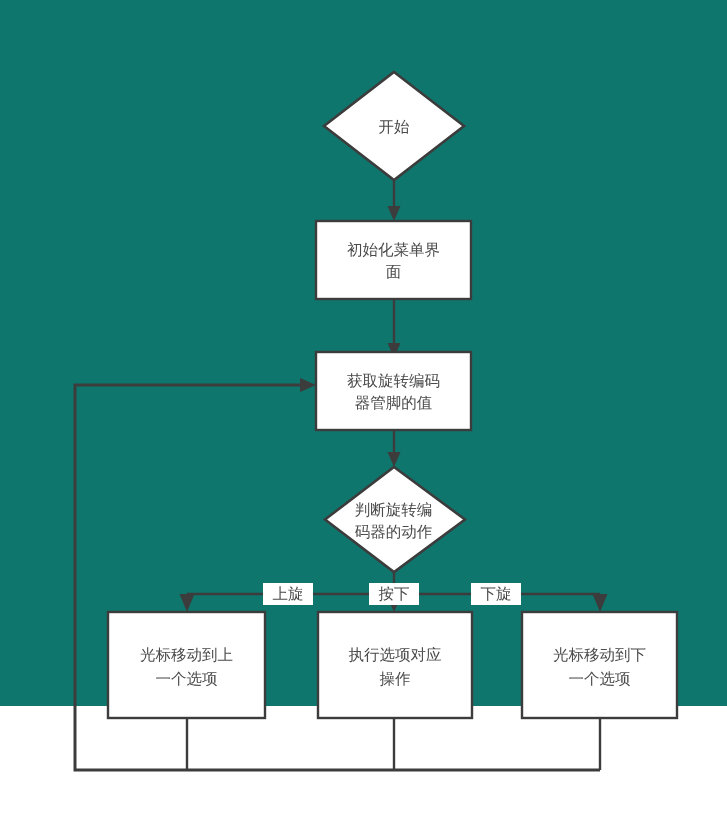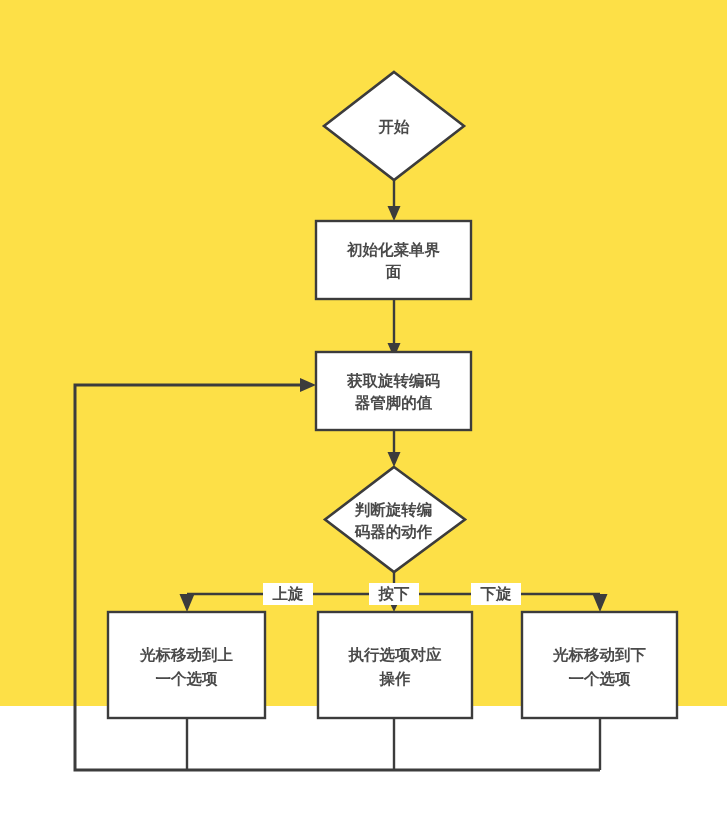--- a/index.html
+++ b/index.html
@@ -10,22 +10,21 @@
   body {
     width: 727px;
     height: 818px;
     font-family: "DejaVu Sans", "Liberation Sans", sans-serif;
     overflow: hidden;
   }
   #flow-root {
     position: relative;
     width: 727px;
     height: 706px;
-    background: #fde047;
-    font-weight: bold;
+    background: #0f766e;
   }
   svg.flow-canvas {
     position: absolute;
     left: 0;
     top: 0;
     width: 727px;
     height: 818px;
   }
   .node-shape {
     fill: #ffffff;

